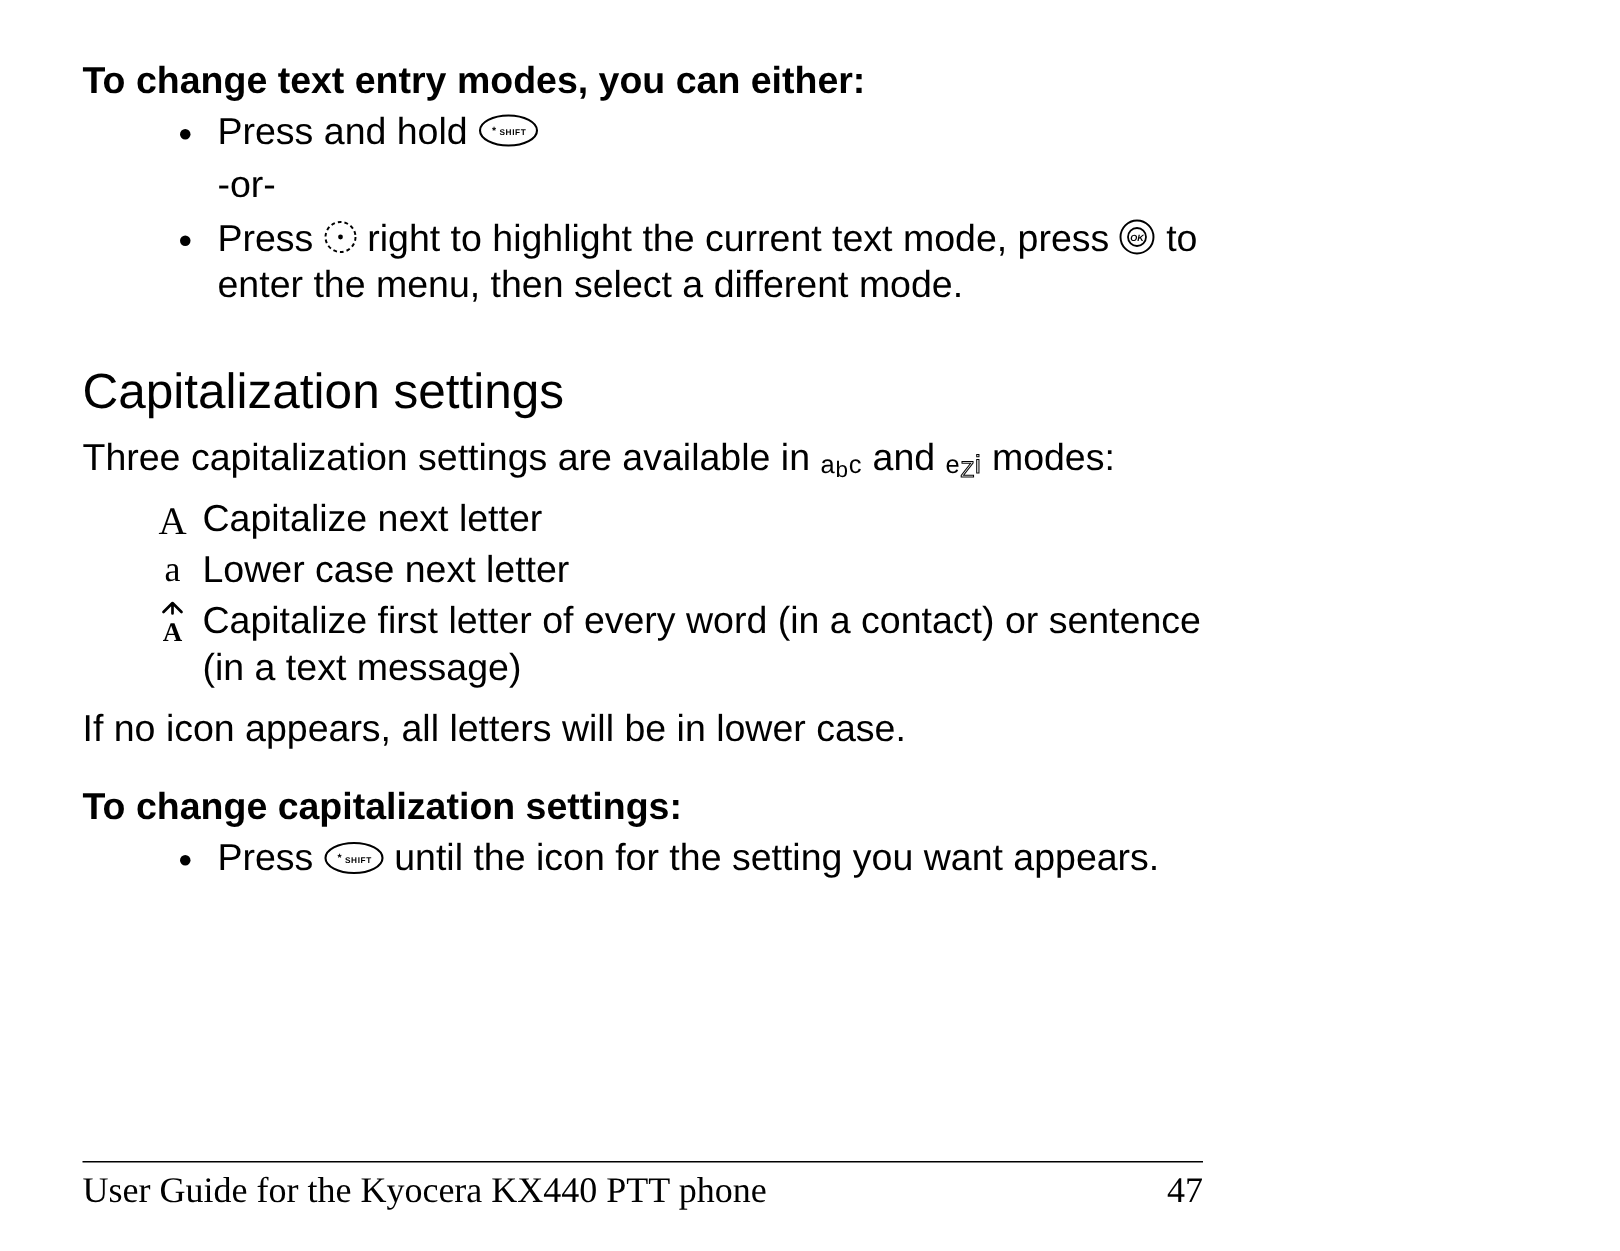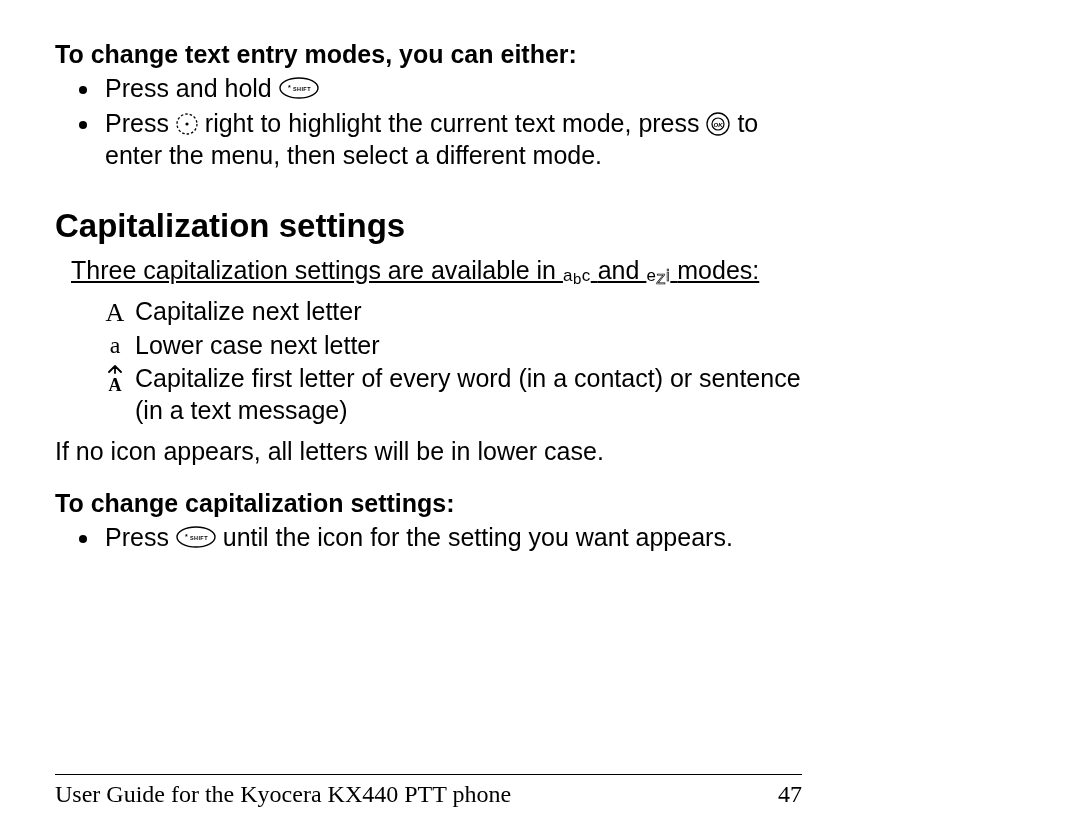--- a/index.html
+++ b/index.html
@@ -27,28 +27,29 @@
     line-height: 1.25;
   }
   ul.bullets {
     list-style-type: disc;
     padding-left: 46px;
     margin: 0 0 18px 0;
   }
   ul.bullets li {
     padding-left: 4px;
     margin-bottom: 4px;
+    margin-left: 40px;
   }
   .or-line {
     margin-top: 4px;
     font-size: 25px;
   }
   h2.cap-heading {
     font-size: 33px;
-    font-weight: 700;
+    font-weight: 400;
     margin: 36px 0 10px 0;
   }
   .indent-block {
     margin-left: 40px;
     margin-top: 10px;
     margin-bottom: 10px;
   }
   .cap-row {
     display: flex;
     align-items: flex-start;
@@ -125,20 +126,21 @@
   <ul class="bullets">
     <li>
       <span>Press and hold </span>
       <span class="inline-icon">
         <svg width="40" height="22" viewBox="0 0 40 22">
           <ellipse cx="20" cy="11" rx="19" ry="10" fill="none" stroke="#000" stroke-width="1.4"></ellipse>
           <text x="9" y="13" font-family="Arial" font-size="7" font-weight="700">*</text>
           <text x="14" y="14" font-family="Arial" font-size="5.5" font-weight="700" letter-spacing="0.4">SHIFT</text>
         </svg>
       </span>
+      <div class="or-line">-or-</div>
     </li>
     <li>
       <span>Press </span>
       <span class="inline-icon">
         <svg width="22" height="22" viewBox="0 0 22 22">
           <circle cx="11" cy="11" r="10" fill="none" stroke="#000" stroke-width="1.3" stroke-dasharray="2.5 2"></circle>
           <circle cx="11" cy="11" r="1.6" fill="#000"></circle>
         </svg>
       </span>
       <span> right to highlight the current text mode, press </span>
@@ -148,21 +150,21 @@
           <circle cx="12" cy="12" r="6" fill="none" stroke="#000" stroke-width="1.2"></circle>
           <text x="12" y="14.5" text-anchor="middle" font-family="Arial" font-size="6" font-weight="700" font-style="italic">OK</text>
         </svg>
       </span>
       <span> to enter the menu, then select a different mode.</span>
     </li>
   </ul>
 
   <h2 class="cap-heading">Capitalization settings</h2>
 
-  <p class="body-text" style="margin:0 0 6px 16px;text-decoration:underline;">
+  <p class="body-text" style="margin:0 0 6px 0;">
     <span>Three capitalization settings are available in </span>
     <span class="mode-abc">
       <span>a</span><span class="sub">b</span><span>c</span>
     </span>
     <span> and </span>
     <span class="mode-ezi">
       <span>e</span><span class="sub outline">Z</span><span class="outline">i</span>
     </span>
     <span> modes:</span>
   </p>

